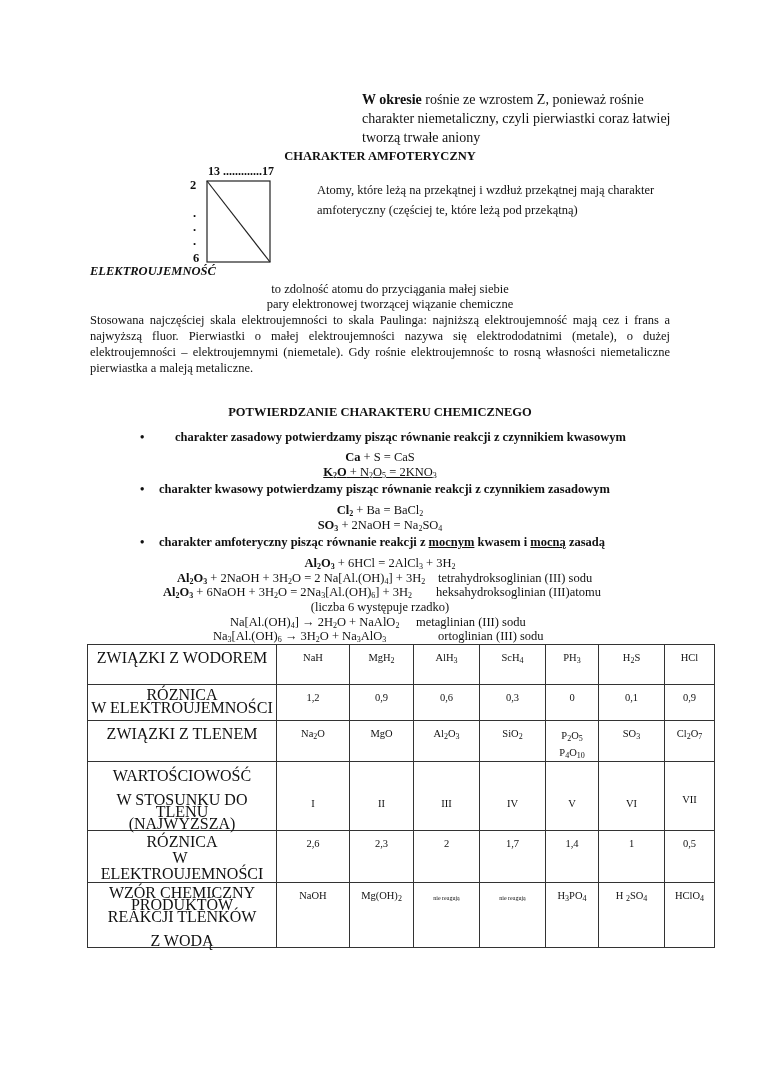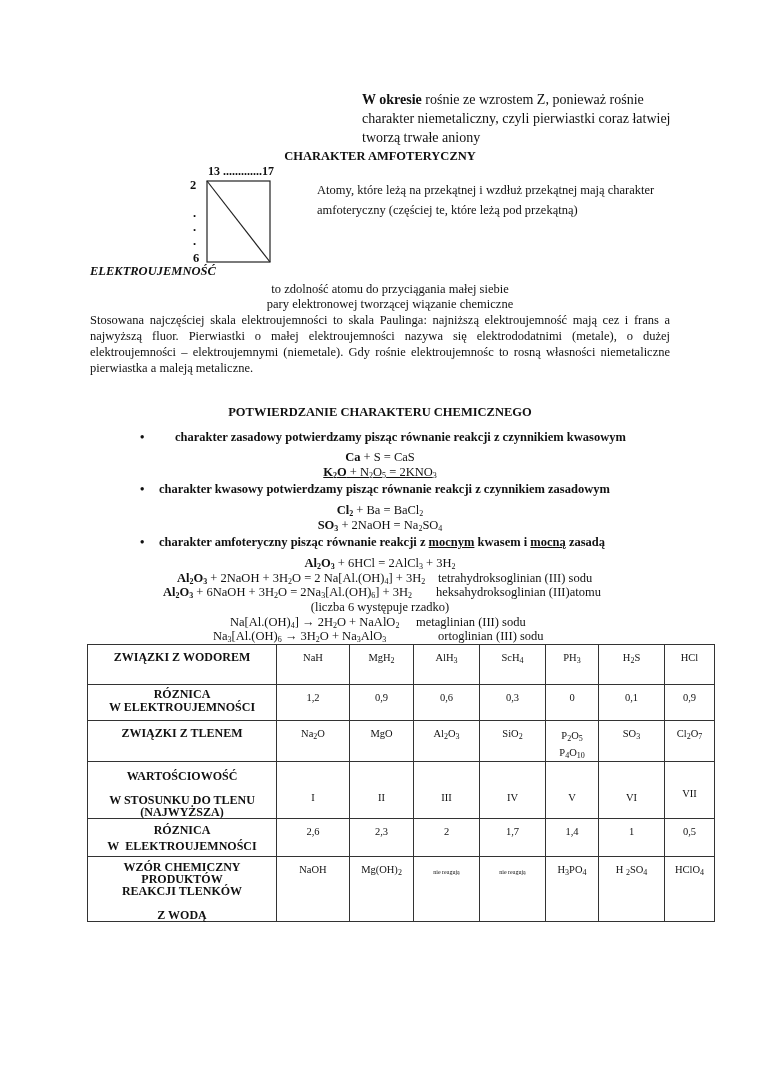--- a/index.html
+++ b/index.html
@@ -7,21 +7,21 @@
          font-family:"Liberation Serif", "DejaVu Serif", serif; color:#111; font-size:12.5px; }
   .abs { position:absolute; }
   .b { font-weight:bold; }
   .c { text-align:center; }
   sub { font-size:8px; vertical-align:-2px; line-height:0; }
   .u { text-decoration:underline; }
   .bullet-line { position:absolute; font-weight:bold; font-size:12.5px; }
   .bullet-line .dot { position:absolute; left:0; }
   table.grid { position:absolute; left:87px; top:644px; border-collapse:collapse; table-layout:fixed; }
   table.grid td { border:1.5px solid #333; text-align:center; vertical-align:top; font-size:10.5px; padding:6px 2px 0 2px; line-height:13px; }
-  table.grid td.hd { font-weight:bold; font-size:12px; }
+  table.grid td.hd { font-weight:normal; font-size:16px; }
   .tiny { font-size:6px !important; }
 </style>
 </head>
 <body>
 
 <div class="abs" style="left:362px; top:90px; width:320px; line-height:19px; font-size:14px;">
   <span class="b">W okresie</span><span> rośnie ze wzrostem Z, ponieważ rośnie charakter niemetaliczny, czyli pierwiastki coraz łatwiej tworzą trwałe aniony</span>
 </div>
 
 <div class="abs b c" style="left:230px; top:149px; width:300px; font-size:12.5px;">CHARAKTER AMFOTERYCZNY</div>

